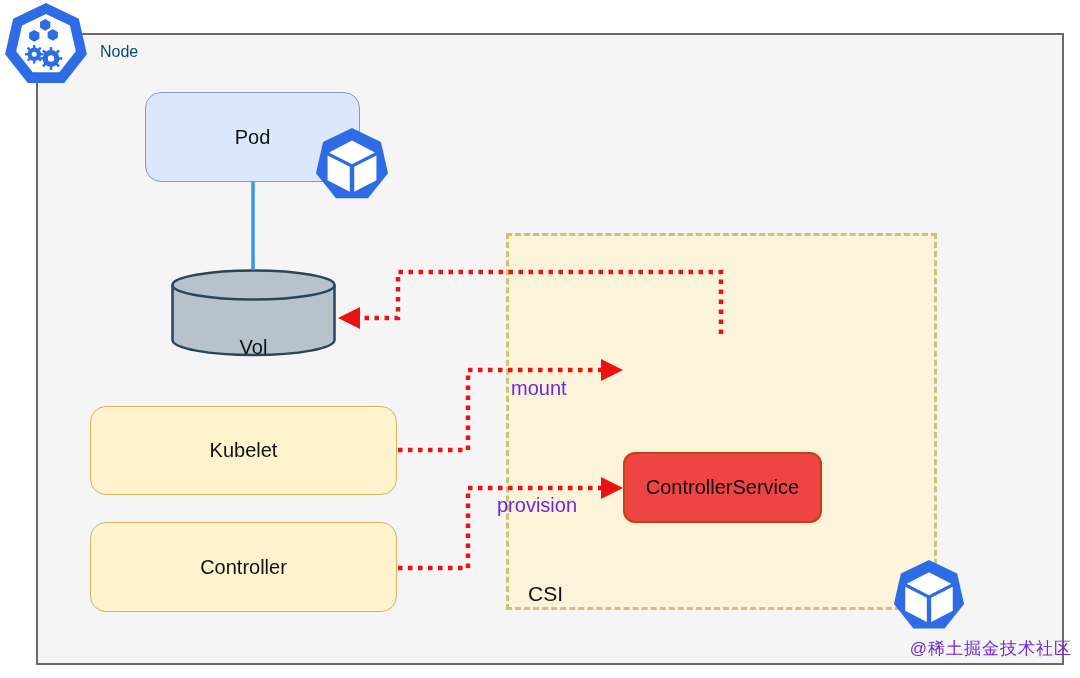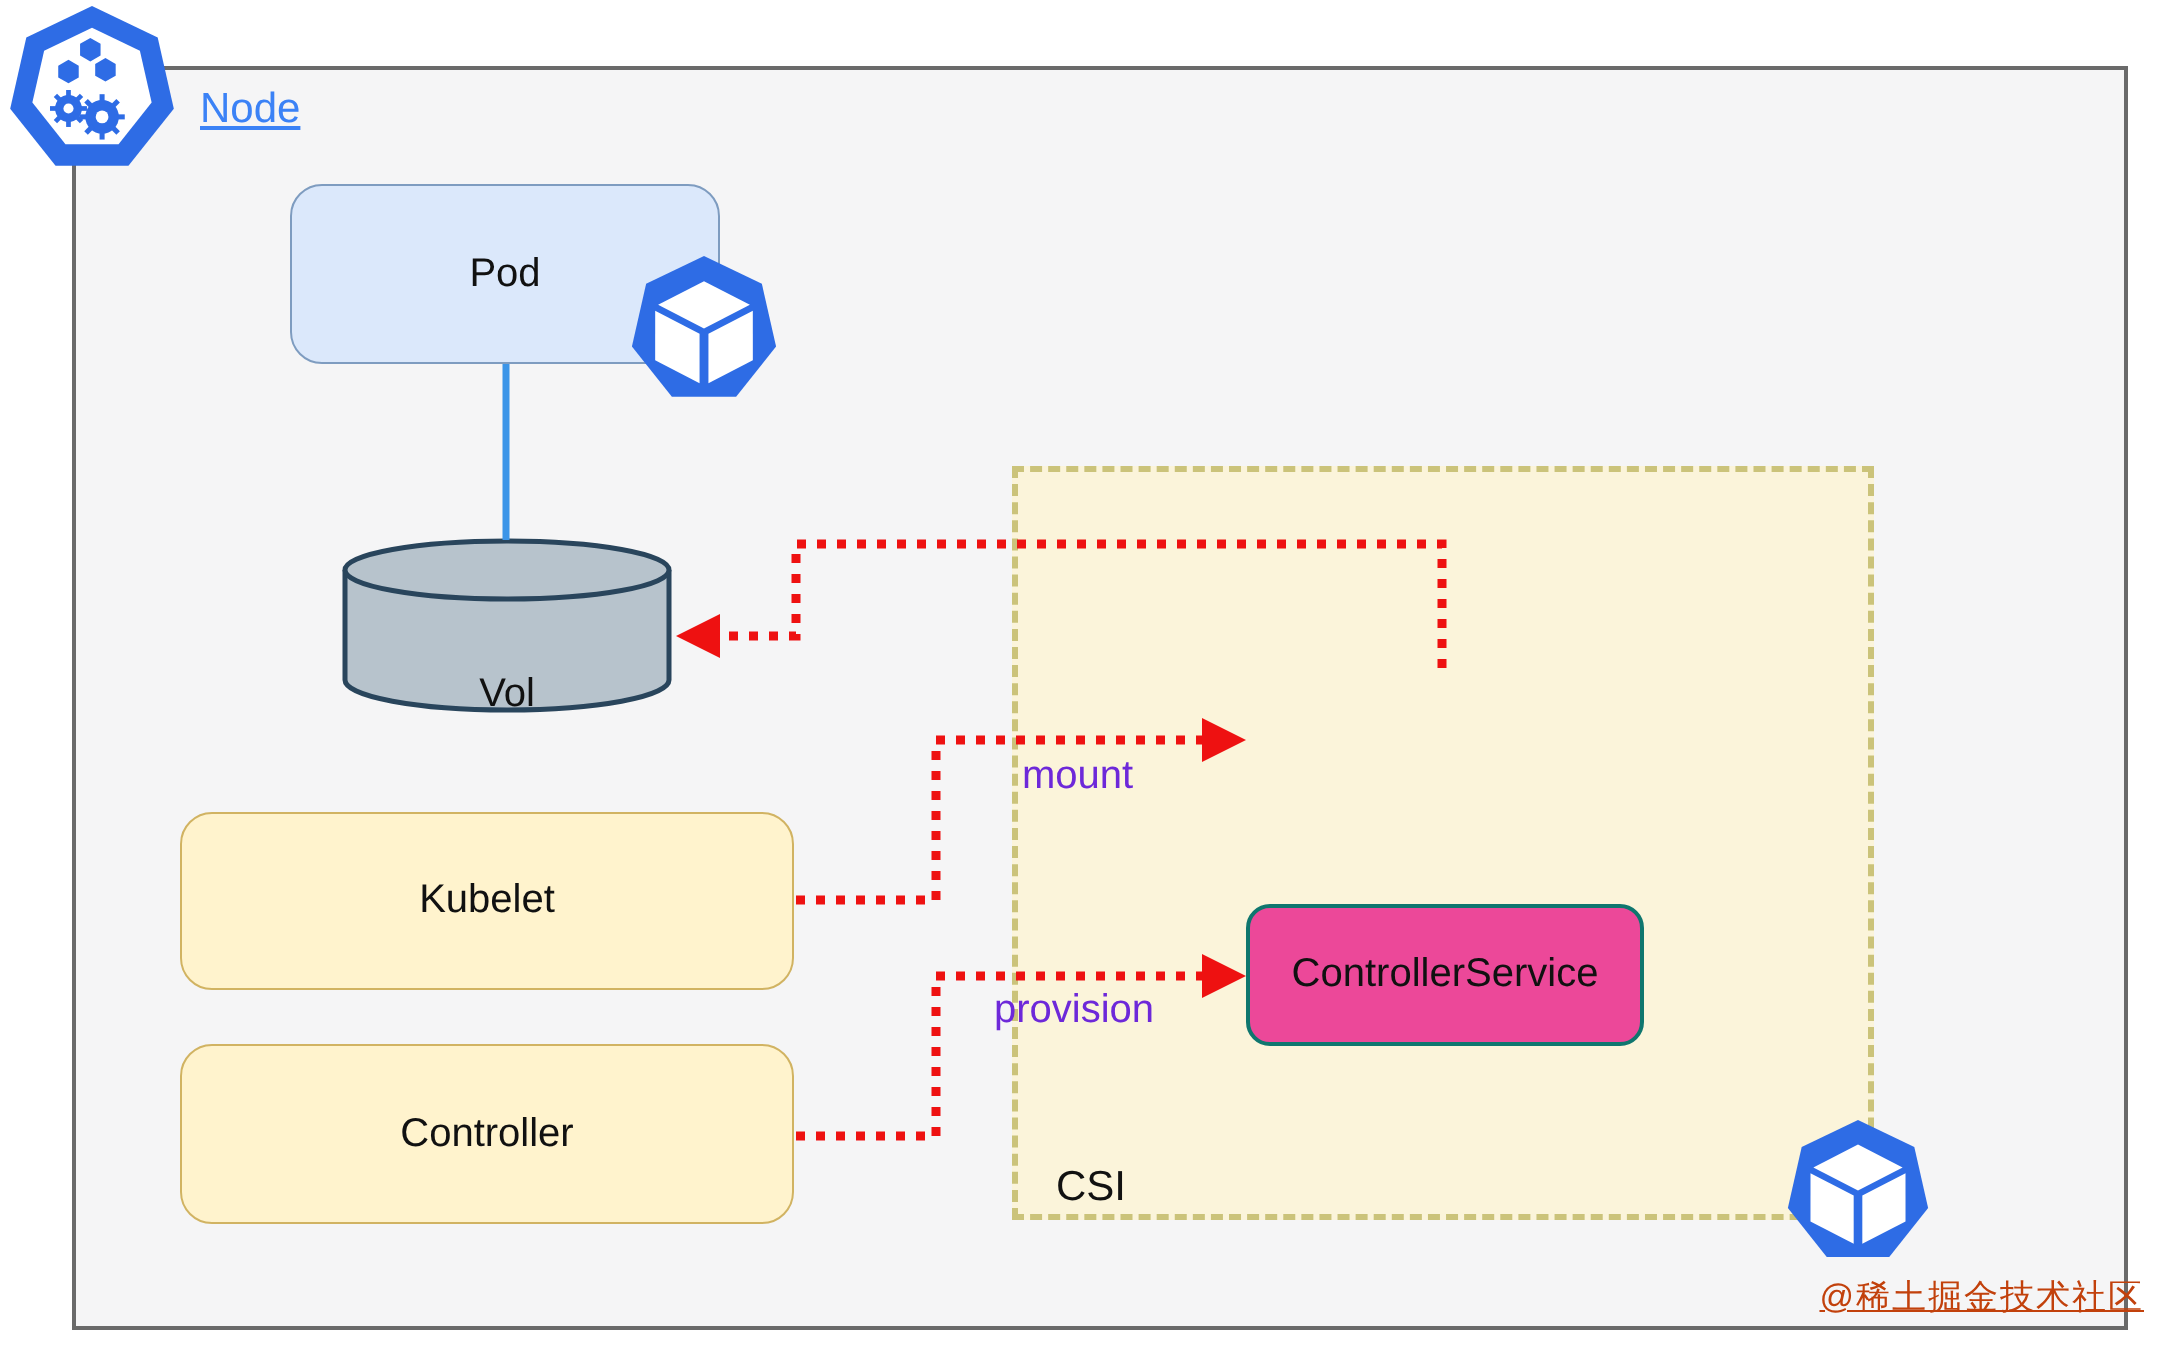--- a/index.html
+++ b/index.html
@@ -7,21 +7,21 @@
     position:relative;width:1080px;height:678px;background:#ffffff;
     font-family:"Liberation Sans","DejaVu Sans",sans-serif;overflow:hidden;
   }
   .abs{position:absolute;}
   
   #node-rect{
     left:36px;top:33px;width:1028px;height:632px;
     background:#f5f5f6;border:2.5px solid #6a6a6a;box-sizing:border-box;
   }
   #node-label{
-    left:100px;top:43px;font-size:21px;color:#3b82f6;text-decoration:underline;
+    left:100px;top:43px;font-size:16px;color:#0c4a6e;
   }
   
   .shape-label{display:flex;align-items:center;justify-content:center;
     font-size:20px;color:#111;box-sizing:border-box;}
   #pod-box{
     left:145px;top:92px;width:215px;height:90px;border-radius:16px;
     background:#dbe8fb;border:1.5px solid #7e9cc0;
   }
   #kubelet-box{
     left:90px;top:406px;width:307px;height:89px;border-radius:16px;
@@ -37,39 +37,39 @@
   }
   #csi-label{
     left:528px;top:582px;font-size:21px;color:#111;
   }
   #nodeservice-box{
     left:623px;top:335px;width:199px;height:71px;border-radius:12px;
     background:#f6cb9b;border:2px solid #b97a26;
   }
   #controllerservice-box{
     left:623px;top:452px;width:199px;height:71px;border-radius:12px;
-    background:#ec4899;border:2px solid #0f766e;
+    background:#ef4444;border:2px solid #c2410c;
   }
   
   #vol-shape{left:170px;top:268px;width:167px;height:92px;}
   #vol-label{left:170px;top:312px;width:167px;height:30px;
     display:flex;align-items:center;justify-content:center;font-size:20px;color:#111;margin-top:20px;}
   
   .edge-label{font-size:20px;color:#6d28d9;}
   #mount-label{left:511px;top:377px;}
   #provision-label{left:497px;top:494px;}
   
   #connector-layer{left:0;top:0;width:1080px;height:678px;pointer-events:none;}
   
   .hepta-icon{pointer-events:none;}
   #node-icon{left:4px;top:3px;width:84px;height:84px;}
   #pod-icon{left:315px;top:128px;width:74px;height:74px;}
   #csi-icon{left:893px;top:560px;width:72px;height:72px;}
   #watermark{
-    right:8px;top:637px;font-size:17px;color:#c2410c;letter-spacing:1px;text-decoration:underline;
+    right:8px;top:637px;font-size:17px;color:#6d28d9;letter-spacing:1px;
   }
 </style>
 </head>
 <body>
 
 <div id="canvas">
 
   <div class="abs" id="node-rect"></div>
   <div class="abs" id="node-label">Node</div>
 

